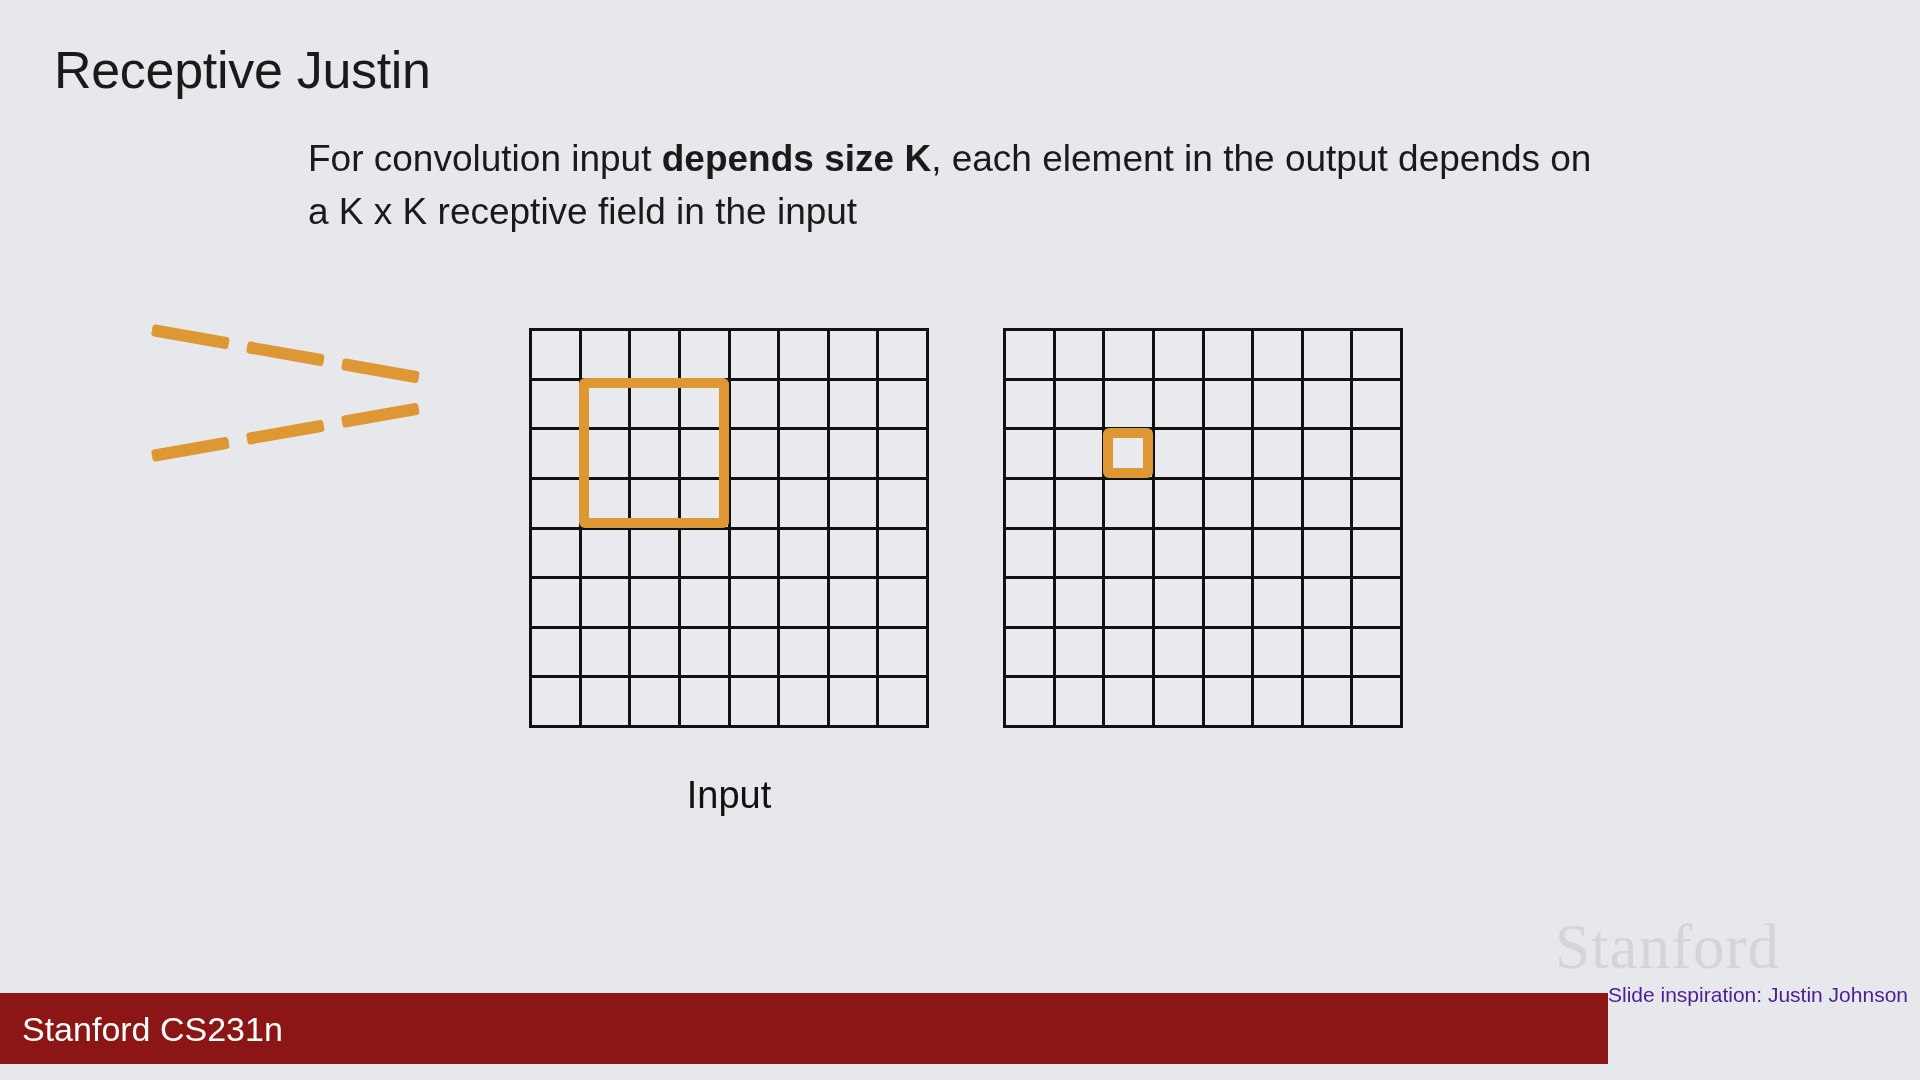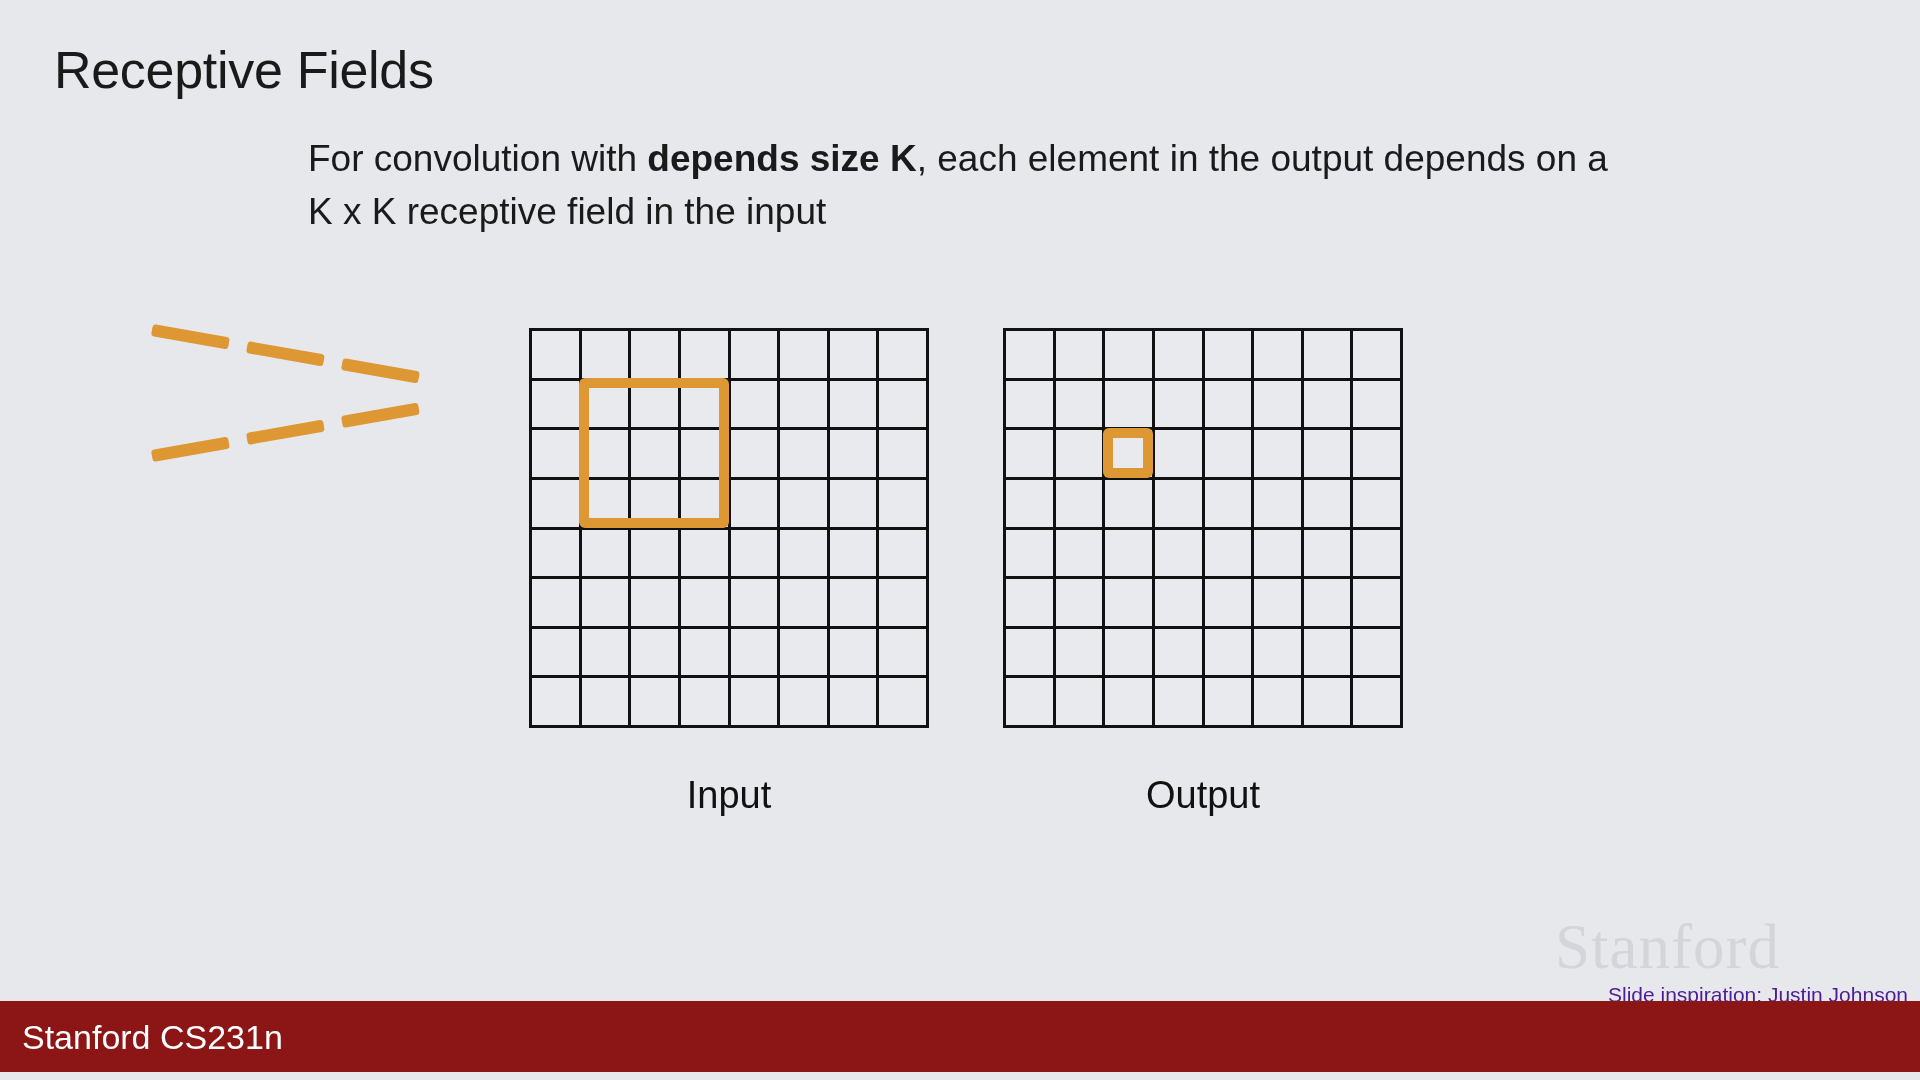--- a/index.html
+++ b/index.html
@@ -149,46 +149,46 @@
     bottom: 73px;
     font-size: 21px;
     color: #4c1d95;
     white-space: nowrap;
   }
 
   
   #footer {
     position: absolute;
     left: 0;
-    bottom: 8px;
-    width: 1920px;
+    bottom: 16px;
+    width: 1608px;
     height: 71px;
     background: #8c1515;
     text-decoration: underline;
   }
   #footer-text {
     position: absolute;
     left: 22px;
     top: 50%;
     transform: translateY(-50%);
     color: #ffffff;
     font-size: 34px;
     font-weight: 400;
     white-space: nowrap;
   }
 </style>
 </head>
 <body>
 
 <div id="slide">
 
-  <div id="title">Receptive Fields</div>
+  <div id="title">Receptive Justin</div>
 
   <div id="body-text">
-    <span>For convolution with </span><b>depends size K</b><span>, each element in the output depends on a K x K receptive field in the input</span>
+    <span>For convolution input </span><b>depends size K</b><span>, each element in the output depends on a K x K receptive field in the input</span>
   </div>
 
   <div id="diagram">
 
     <div class="grid" id="grid-input" style="grid-template-columns: repeat(8, 1fr); grid-template-rows: repeat(8, 1fr);">
         <div class="cell"></div>
         <div class="cell"></div>
         <div class="cell"></div>
         <div class="cell"></div>
         <div class="cell"></div>
@@ -325,21 +325,20 @@
     <div id="connector-layer">
         <div class="dash" style="left: 140px; top: 4px; width: 78px; background: rgb(221, 151, 51); transform: rotate(10deg);"></div>
         <div class="dash" style="left: 235px; top: 21px; width: 78px; background: rgb(221, 151, 51); transform: rotate(10deg);"></div>
         <div class="dash" style="left: 330px; top: 38px; width: 78px; background: rgb(221, 151, 51); transform: rotate(10deg);"></div>
         <div class="dash" style="left: 140px; top: 130px; width: 78px; background: rgb(221, 151, 51); transform: rotate(-10deg);"></div>
         <div class="dash" style="left: 235px; top: 113px; width: 78px; background: rgb(221, 151, 51); transform: rotate(-10deg);"></div>
         <div class="dash" style="left: 330px; top: 96px; width: 78px; background: rgb(221, 151, 51); transform: rotate(-10deg);"></div>
       </div>
 
     <div class="grid-label" id="label-input">Input</div>
-    <div class="grid-label" id="label-output">Output</div>
   </div>
 
   <div id="watermark">Stanford</div>
   <div id="attribution">Slide inspiration: Justin Johnson</div>
 
   <div id="footer">
     <div id="footer-text">Stanford CS231n</div>
   </div>
 
 </div>

